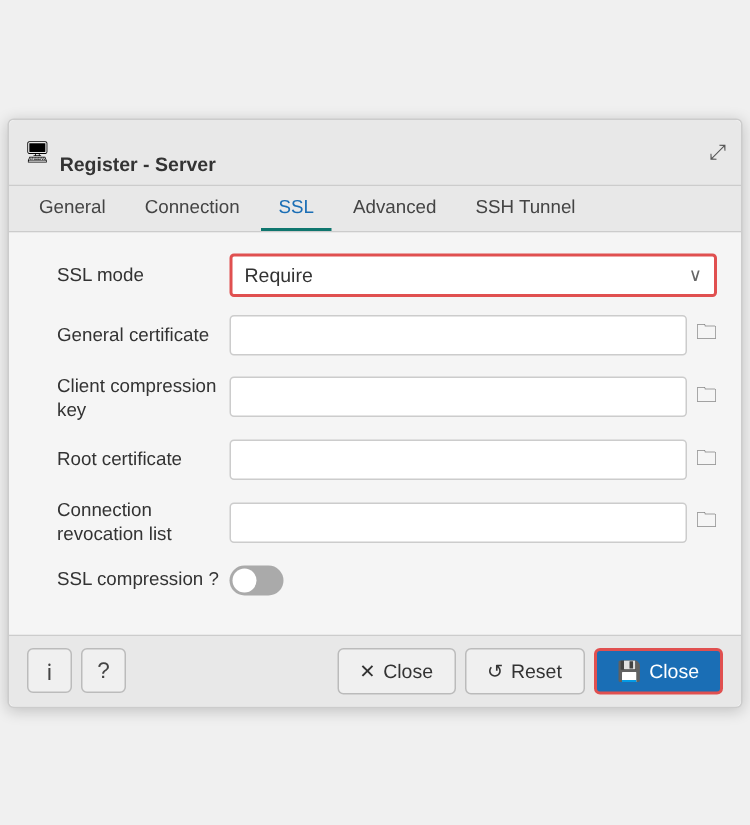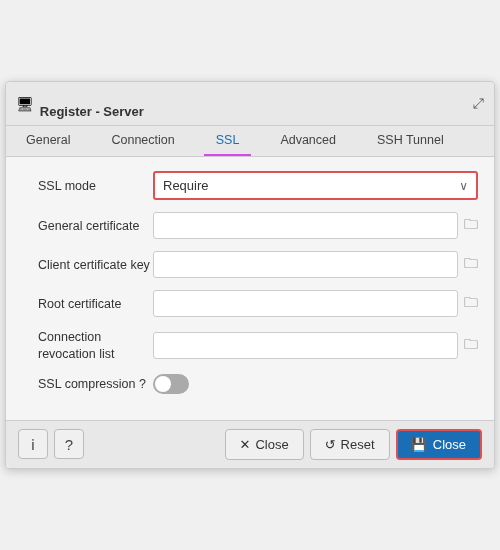--- a/index.html
+++ b/index.html
@@ -48,34 +48,34 @@
     .title-expand {
       font-size: 14px;
       color: #555;
       cursor: pointer;
     }
     .tabs {
       display: flex;
       background: #e8e8e8;
       border-bottom: 1px solid #ccc;
       padding: 0 8px;
-      gap: 17px;
+      gap: 2px;
       align-items: center;
     }
     .tab {
       padding: 7px 12px;
       font-size: 12.5px;
       color: #444;
       cursor: pointer;
       border-bottom: 2px solid transparent;
       white-space: nowrap;
     }
     .tab.active {
       color: #1a6eb5;
-      border-bottom: 2px solid #d946ef;
+      border-bottom: 2px solid #0f766e;
       font-weight: 500;
     }
     .content {
       padding: 14px 16px;
       flex: 1;
       background: #f5f5f5;
     }
     .form-row {
       display: flex;
       align-items: center;
@@ -244,21 +244,21 @@
       <div class="form-label">General certificate</div>
       <div class="form-field">
         <div class="input-wrapper">
           <input class="input-field" type="text" style="">
         </div>
         <span class="file-icon">🗀</span>
       </div>
     </div>
 
     <div class="form-row">
-      <div class="form-label">Client certificate key</div>
+      <div class="form-label">Client compression key</div>
       <div class="form-field">
         <div class="input-wrapper">
           <input class="input-field" type="text" style="">
         </div>
         <span class="file-icon">🗀</span>
       </div>
     </div>
 
     <div class="form-row">
       <div class="form-label">Root certificate</div>

